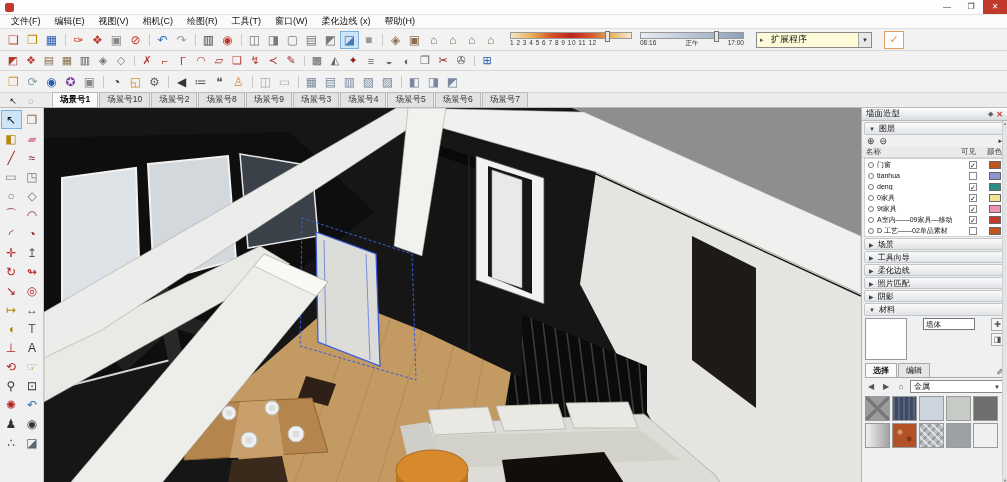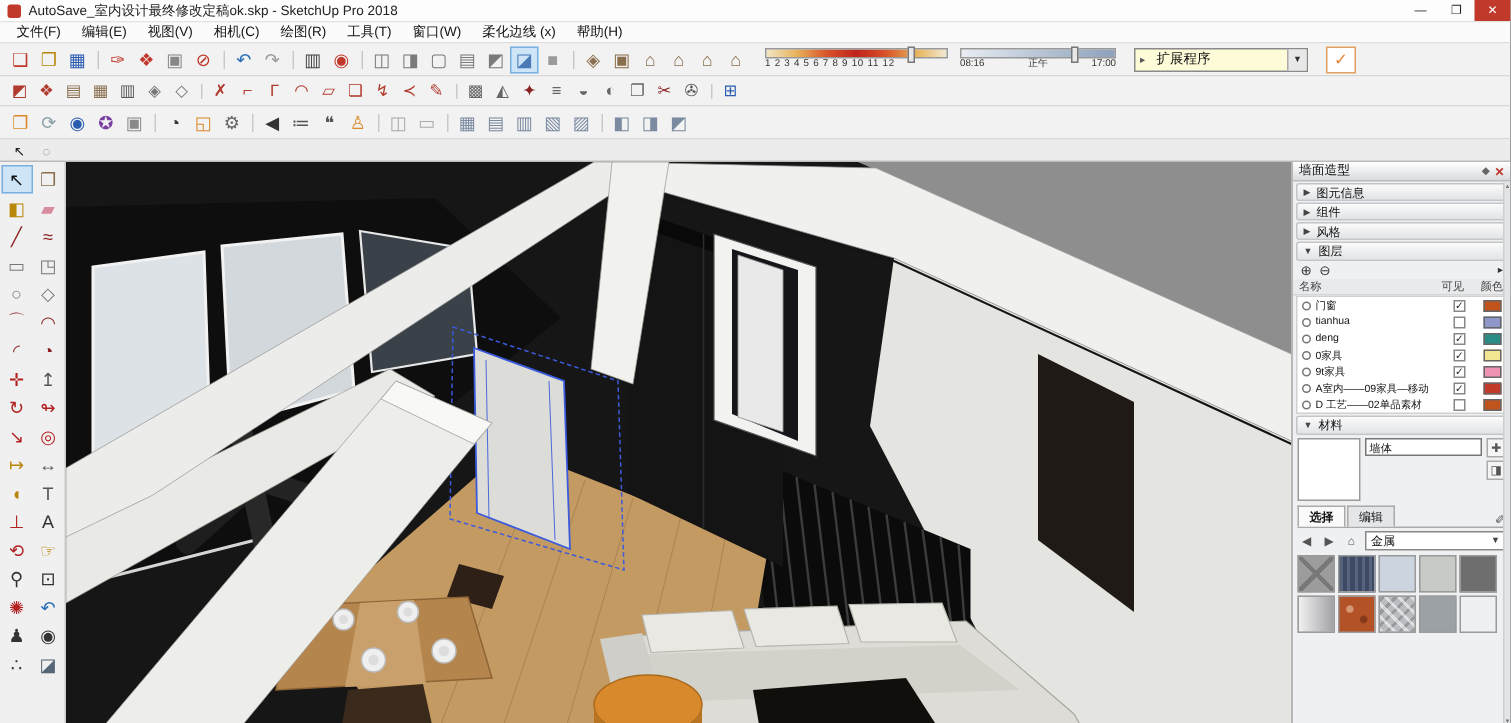--- a/index.html
+++ b/index.html
@@ -65,21 +65,21 @@
   .lay-head{display:flex;align-items:center;font-size:7.5px;color:#444;padding:0 4px;height:11px;background:#e8eaec;border-bottom:1px solid #d5d5d5;flex:none}
   .lay-head .h-name{flex:1}.lay-head .h-vis{width:26px}.lay-head .h-col{width:16px}
   .lay-rows{background:#fff;border:1px solid #d0d0d0;margin:0 2px;flex:none}
   .lay-row{display:flex;align-items:center;height:11px;padding:0 3px}
   .radio{width:6px;height:6px;border:1px solid #777;border-radius:50%;margin-right:3px;flex:none}
   .lname{flex:1;font-size:7px;white-space:nowrap;overflow:hidden}
   .chk{width:8px;height:8px;border:1px solid #888;background:#fff;font-size:7px;line-height:7px;text-align:center;margin-right:12px;flex:none;color:#222}
   .chk.checked::after{content:"✓"}
   .chip{width:12px;height:8px;border:1px solid #666;flex:none}
   
-  .mat-top{display:flex;gap:3px;padding:2px 3px 0;flex:none}
+  .mat-top{display:flex;gap:16px;padding:2px 3px 0;flex:none}
   .mat-preview{width:42px;height:42px;background:#fff;border:1px solid #999;flex:none}
   .mat-mid{flex:1;display:flex;flex-direction:column;gap:2px}
   .mat-name{height:12px;border:1px solid #777;background:#fff;padding:0 2px;font-size:7.5px;line-height:11px}
   .mat-btns{display:flex;flex-direction:column;gap:2px}
   .mbtn{width:13px;height:13px;border:1px solid #aaa;background:#f5f5f5;display:flex;align-items:center;justify-content:center;font-size:8px;color:#555}
   .mat-tabs{display:flex;align-items:flex-end;border-bottom:1px solid #aaa;margin:3px 3px 0;flex:none}
   .mat-tab{padding:1px 7px;border:1px solid #aaa;border-bottom:none;background:#e4e6e8;font-size:8px;margin-right:1px}
   .mat-tab.active{background:#fafafa;font-weight:bold}
   .mat-tabs .dropper{margin-left:auto;font-size:9px;color:#555}
   .mat-nav{display:flex;align-items:center;gap:3px;padding:2px 3px;flex:none}
@@ -93,21 +93,20 @@
   .swatch[data-pattern="grad"]{background-image:linear-gradient(90deg,rgba(255,255,255,.75),rgba(0,0,0,.18))}
   .swatch[data-pattern="rust"]{background-image:radial-gradient(circle at 30% 35%,rgba(255,235,210,.45) 0 2px,transparent 3px),radial-gradient(circle at 70% 65%,rgba(60,20,5,.4) 0 2px,transparent 3px)}
   .swatch[data-pattern="diamond"]{background-image:repeating-linear-gradient(45deg,rgba(255,255,255,.55) 0 2px,transparent 2px 6px),repeating-linear-gradient(-45deg,rgba(110,110,110,.45) 0 2px,transparent 2px 6px)}
   .rail{position:absolute;right:0;top:13px;bottom:0;width:5px;background:#e2e4e6;border-left:1px solid #cdcfd1;display:flex;flex-direction:column;justify-content:space-between;align-items:center;font-size:4px;color:#777}
 </style>
 </head>
 <body>
 
 <div class="titlebar">
   <span class="logo"></span>
-  <span class="title">AutoSave_室内设计最终修改定稿ok.skp - SketchUp Pro 2018</span>
   <div class="win-controls">
 
   <span class="win-btn">—</span>
       <span class="win-btn">❐</span>
       <span class="win-btn close">✕</span>
     </div>
 </div>
 
 <div class="menubar">
 
@@ -232,20 +231,33 @@
     <span class="tbi" style="color: rgb(122, 138, 160);">◨</span>
     <span class="tbi" style="color: rgb(122, 138, 160);">◩</span>
   </div>
 
 <div class="tabsbar">
   <span style="display:flex;align-items:center">
 
   <span class="ticon" style="color: rgb(34, 34, 34);">↖</span>
       <span class="ticon" style="color: rgb(102, 102, 102);">◌</span>
     </span>
+  <div class="tabs">
+
+  <span class="tab active">场景号1</span>
+      <span class="tab">场景号10</span>
+      <span class="tab">场景号2</span>
+      <span class="tab">场景号8</span>
+      <span class="tab">场景号9</span>
+      <span class="tab">场景号3</span>
+      <span class="tab">场景号4</span>
+      <span class="tab">场景号5</span>
+      <span class="tab">场景号6</span>
+      <span class="tab">场景号7</span>
+    </div>
 </div>
 
 <div class="main">
 
   <div class="tools">
 
   <span class="tool sel" style="color: rgb(17, 17, 17);">↖</span>
       <span class="tool" style="color: rgb(138, 111, 78);">❒</span>
       <span class="tool" style="color: rgb(184, 134, 11);">◧</span>
       <span class="tool" style="color: rgb(217, 139, 160);">▰</span>
@@ -405,35 +417,20 @@
 
   <div class="panel">
     <div class="panel-title">
       <span>墙面造型</span>
       <span class="sp">
         <span class="pin">◆</span>
         <span class="pclose">✕</span>
       </span>
     </div>
 
-    <div>
-
-    <div class="sec">
-          <span class="tri">▶</span>
-          <span>图元信息</span>
-        </div>
-        <div class="sec">
-          <span class="tri">▶</span>
-          <span>组件</span>
-        </div>
-        <div class="sec">
-          <span class="tri">▶</span>
-          <span>风格</span>
-        </div>
-      </div>
 
     <div class="sec secx">
       <span class="tri">▼</span>
       <span>图层</span>
     </div>
     <div class="lay-tools">
       <span>⊕</span>
       <span>⊖</span>
       <span class="right">▸</span>
     </div>
@@ -481,20 +478,43 @@
           <span class="chip" style="background: rgb(194, 58, 42);"></span>
         </div>
         <div class="lay-row">
           <span class="radio"></span>
           <span class="lname">D  工艺——02单品素材</span>
           <span class="chk"></span>
           <span class="chip" style="background: rgb(192, 84, 28);"></span>
         </div>
       </div>
 
+    <div>
+
+    <div class="sec">
+          <span class="tri">▶</span>
+          <span>场景</span>
+        </div>
+        <div class="sec">
+          <span class="tri">▶</span>
+          <span>工具向导</span>
+        </div>
+        <div class="sec">
+          <span class="tri">▶</span>
+          <span>柔化边线</span>
+        </div>
+        <div class="sec">
+          <span class="tri">▶</span>
+          <span>照片匹配</span>
+        </div>
+        <div class="sec">
+          <span class="tri">▶</span>
+          <span>阴影</span>
+        </div>
+      </div>
 
     <div class="sec secx">
       <span class="tri">▼</span>
       <span>材料</span>
     </div>
     <div class="mat-top">
       <div class="mat-preview"></div>
       <div class="mat-mid">
         <div class="mat-name">墙体</div>
       </div>

